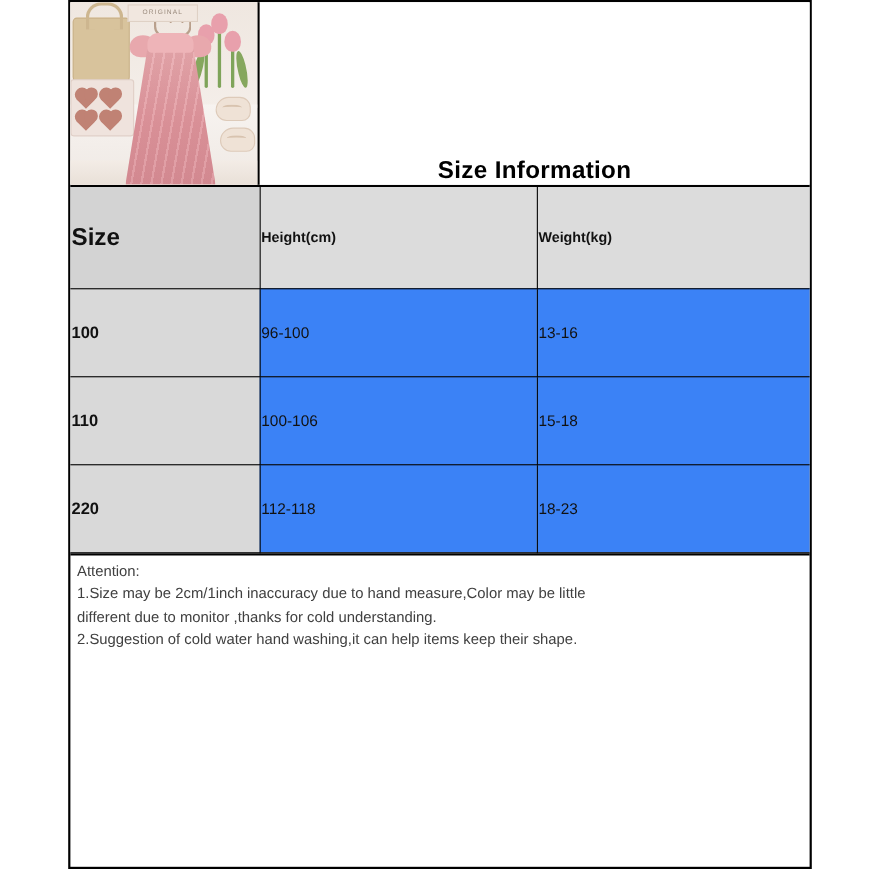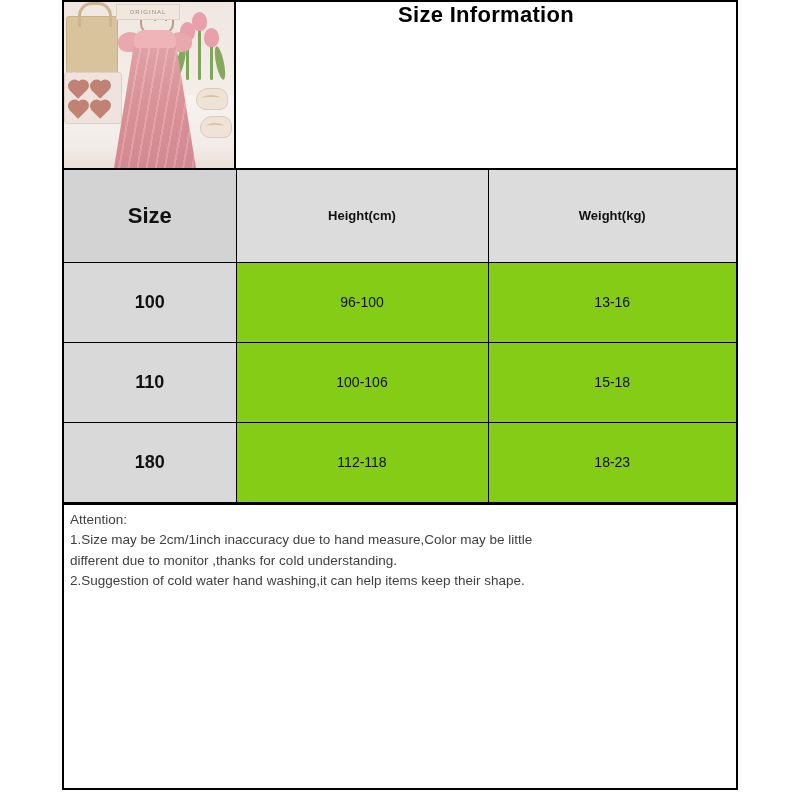--- a/index.html
+++ b/index.html
@@ -216,21 +216,21 @@
     font-size: 6px;
     color: #9a8b7d;
     letter-spacing: 1px;
     text-align: center;
     line-height: 14px;
   }
 
   .title-cell {
     flex: 1;
     display: flex;
-    align-items: flex-start;
+    align-items: flex-end;
     justify-content: center;
     background: #ffffff;
   }
   .title-text {
     font-size: 22px;
     font-weight: bold;
     color: #000000;
     letter-spacing: .3px;
   }
 
@@ -242,21 +242,21 @@
   }
   table.size-table col.c1 { width: 172px; }
   table.size-table col.c2 { width: 252px; }
   table.size-table col.c3 { width: 248px; }
 
   table.size-table th,
   table.size-table td {
     border: 1px solid #000000;
     border-left: none;
     border-top: none;
-    text-align: center;
+    text-align: left;
     vertical-align: middle;
     box-sizing: border-box;
   }
   table.size-table th:last-child,
   table.size-table td:last-child {
     border-right: none;
   }
 
   thead tr th {
     height: 92px;
@@ -266,26 +266,26 @@
   }
   thead tr th.size-head {
     font-size: 22px;
     font-weight: bold;
     background: #d3d3d3;
   }
 
   tbody tr td {
     height: 80px;
     font-size: 14px;
-    background: #84cc16;
+    background: #3b82f6;
   }
   tbody tr td.size-col {
     background: #d9d9d9;
     font-weight: bold;
-    font-size: 18px;
+    font-size: 15px;
   }
 
   
   .attention {
     border-top: 2px solid #000000;
     padding: 5px 6px 8px 6px;
     font-size: 13.5px;
     line-height: 1.52;
     color: #404040;
   }
@@ -360,21 +360,21 @@
         <td class="size-col">100</td>
         <td>96-100</td>
         <td>13-16</td>
       </tr>
       <tr>
         <td class="size-col">110</td>
         <td>100-106</td>
         <td>15-18</td>
       </tr>
       <tr>
-        <td class="size-col">180</td>
+        <td class="size-col">220</td>
         <td>112-118</td>
         <td>18-23</td>
       </tr>
     </tbody>
   </table>
 
   <div class="attention">
     <p>Attention:</p>
     <p>1.Size may be 2cm/1inch inaccuracy due to hand measure,Color may be little</p>
     <p>different due to monitor ,thanks for cold understanding.</p>

